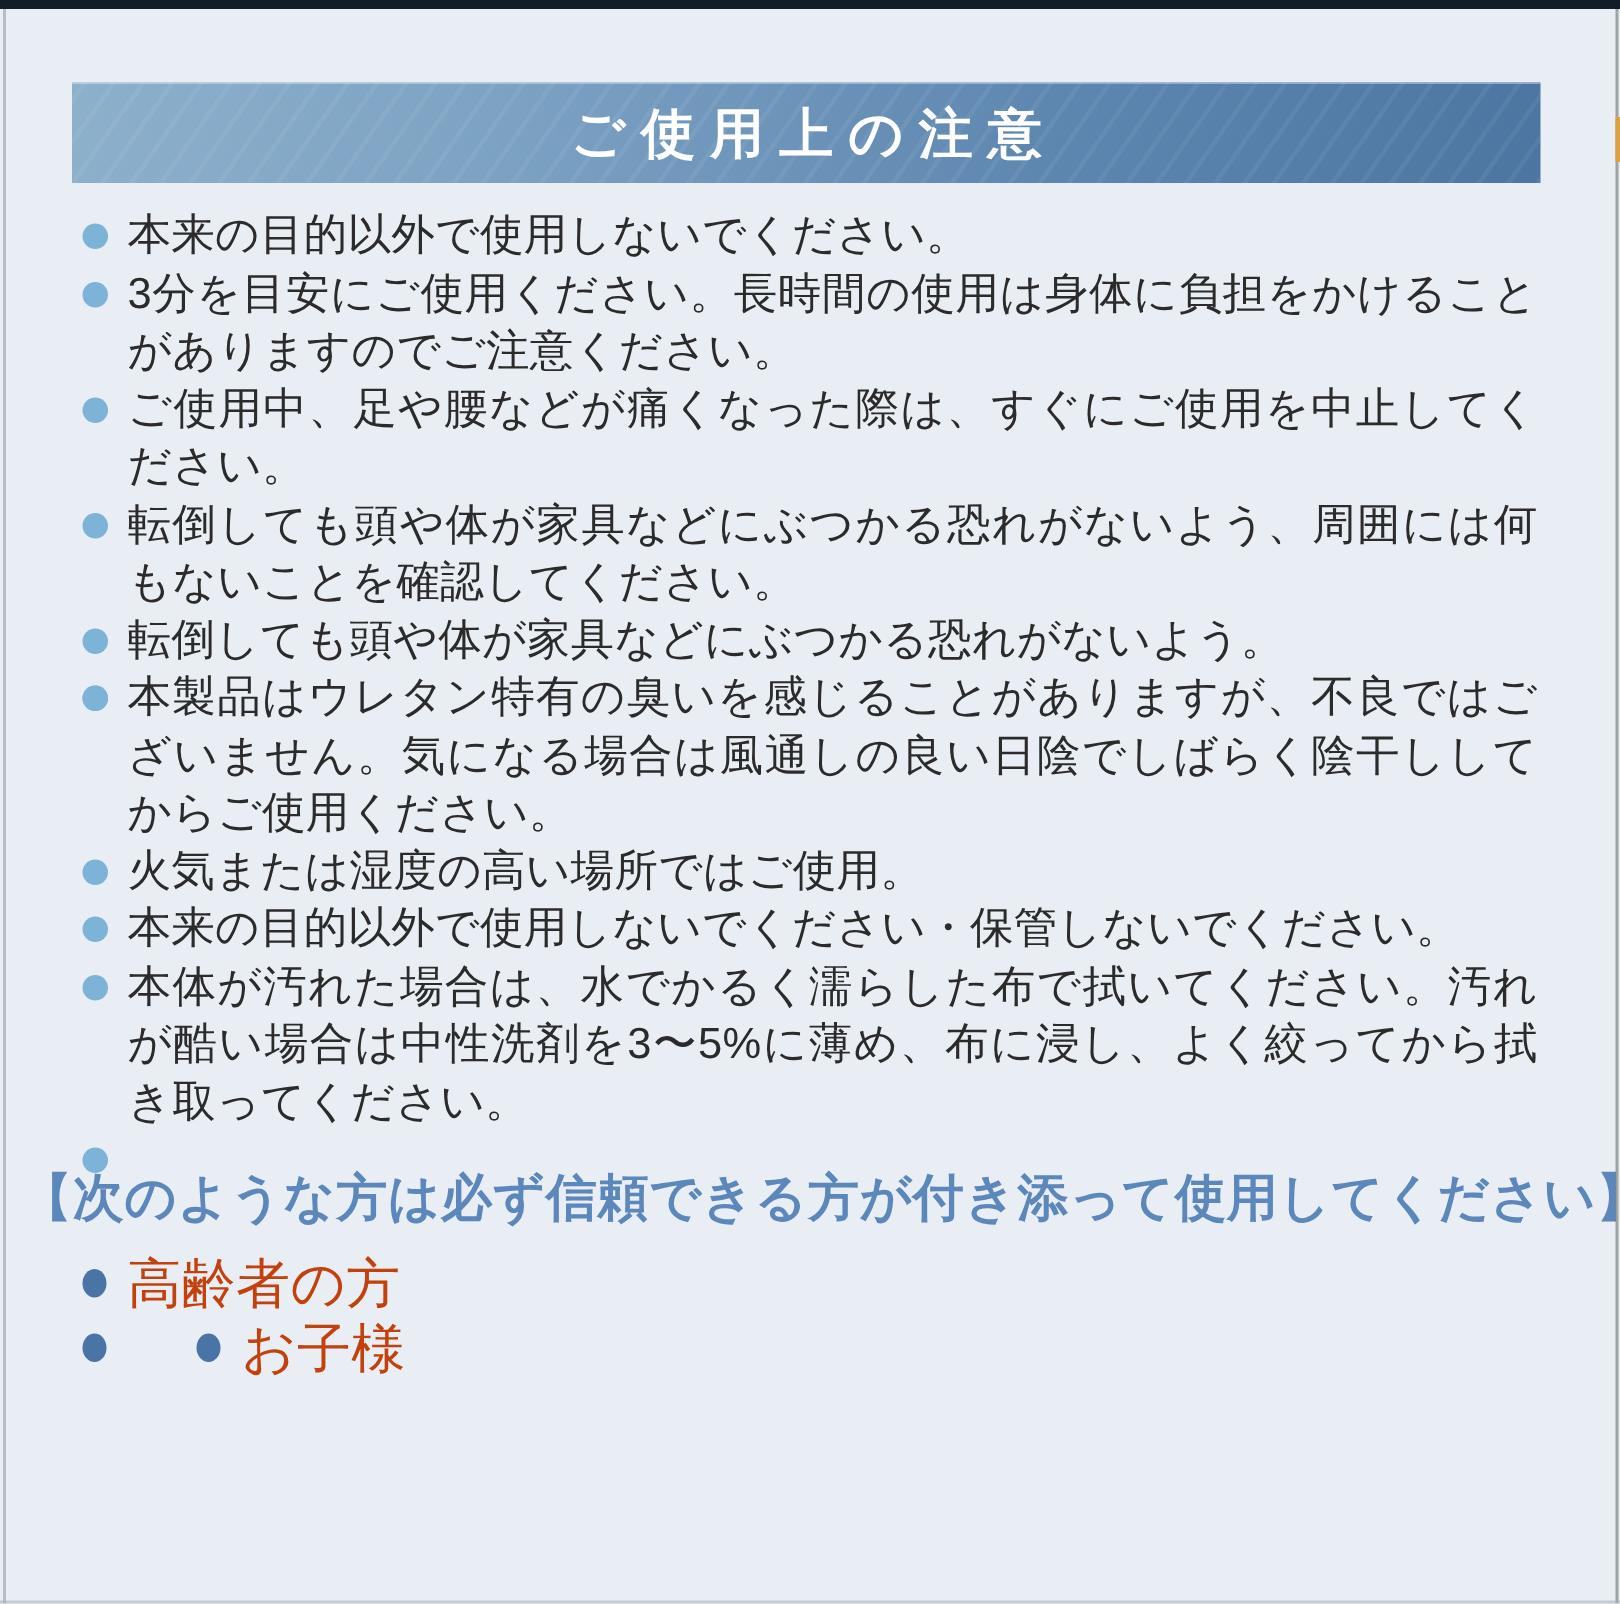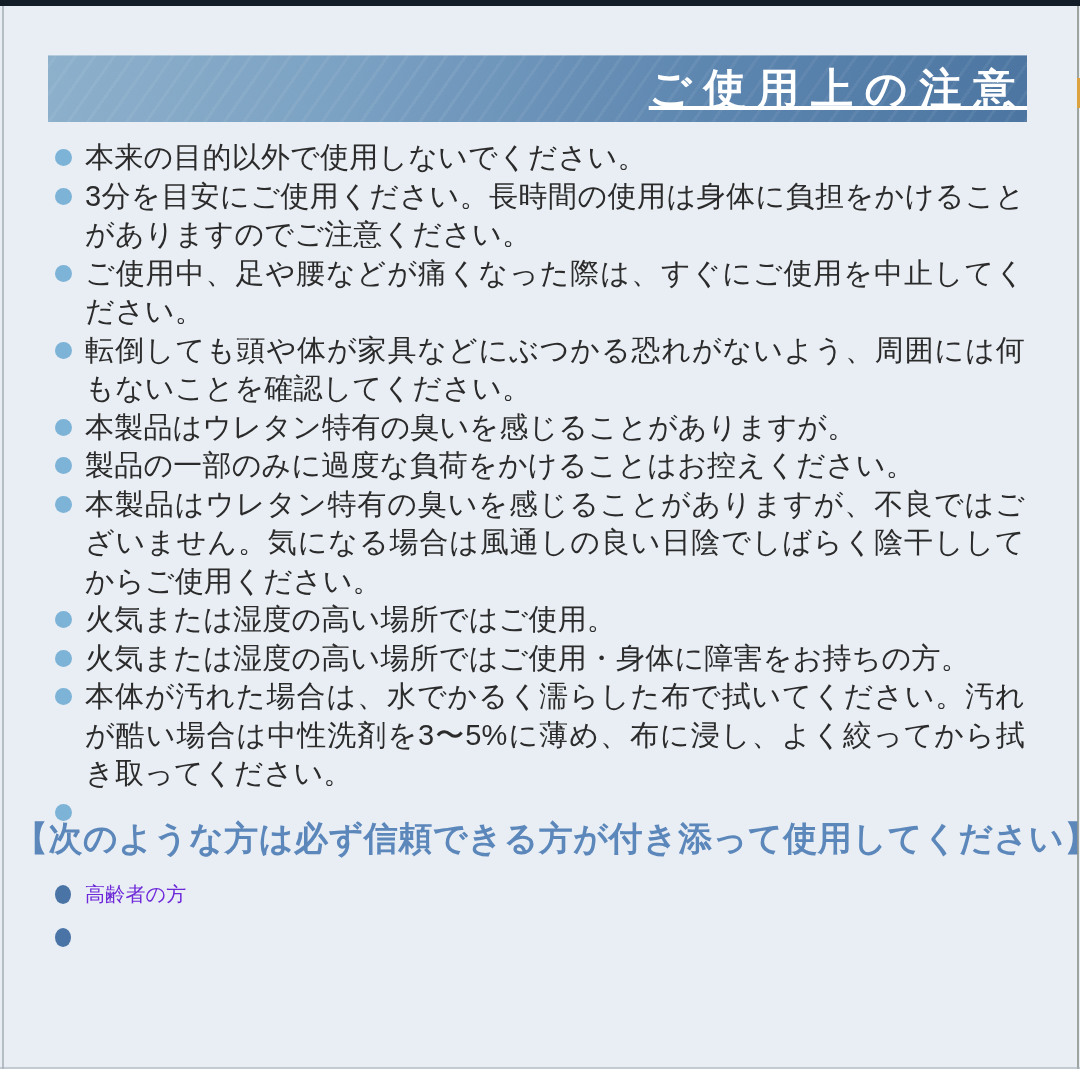--- a/index.html
+++ b/index.html
@@ -61,29 +61,28 @@
     background-image:
       repeating-linear-gradient(-55deg,
         rgba(255,255,255,0.06) 0px, rgba(255,255,255,0.06) 3px,
         rgba(255,255,255,0) 3px, rgba(255,255,255,0) 16px),
       linear-gradient(100deg, #8db0cb 0%, #7da3c4 28%, #5b84ae 70%, #4c75a1 100%);
     box-shadow: inset 0 1px 0 rgba(255,255,255,0.35);
   }
   .banner-title {
     display: block;
     width: 100%;
-    text-align: right;
+    text-align: center;
     line-height: 67px;
-    font-size: 42px;
+    font-size: 36px;
     font-weight: 700;
     color: #ffffff;
     letter-spacing: 0.28em;
     text-indent: 0.28em;
     white-space: nowrap;
-    text-decoration: underline;
   }
 
   
   .notes {
     list-style: none;
     margin: 16px 0 0 0;
     padding: 0 0 0 55px;
     width: 970px;
   }
   .notes li {
@@ -122,23 +121,23 @@
     padding: 0 0 0 55px;
   }
   .caution-row {
     display: flex;
     gap: 46px;
     line-height: 43px;
   }
   .caution-item {
     position: relative;
     padding-left: 30px;
-    font-size: 20px;
+    font-size: 36px;
     letter-spacing: 0.2px;
-    color: #6d28d9;
+    color: #c2410c;
   }
   .dot-dark {
     position: absolute;
     left: 0;
     top: 12px;
     width: 16px;
     height: 19px;
     border-radius: 50%;
     background: #4a74a6;
   }
@@ -166,37 +165,36 @@
     <li>
       <span class="dot"></span>
       <span>ご使用中、足や腰などが痛くなった際は、すぐにご使用を中止してください。</span>
     </li>
     <li>
       <span class="dot"></span>
       <span>転倒しても頭や体が家具などにぶつかる恐れがないよう、周囲には何もないことを確認してください。</span>
     </li>
     <li>
       <span class="dot"></span>
-      <span>本製品はウレタン特有の臭いを感じることがありますが。</span>
-    </li>
-    <li>
-      <span class="dot"></span>
-      <span>製品の一部のみに過度な負荷をかけることはお控えください。</span>
+      <span>転倒しても頭や体が家具などにぶつかる恐れがないよう。</span>
+    </li>
+    <li>
+      <span class="dot"></span>
     </li>
     <li>
       <span class="dot"></span>
       <span>本製品はウレタン特有の臭いを感じることがありますが、不良ではございません。気になる場合は風通しの良い日陰でしばらく陰干ししてからご使用ください。</span>
     </li>
     <li>
       <span class="dot"></span>
       <span>火気または湿度の高い場所ではご使用。</span>
     </li>
     <li>
       <span class="dot"></span>
-      <span>火気または湿度の高い場所ではご使用・身体に障害をお持ちの方。</span>
+      <span>本来の目的以外で使用しないでください・保管しないでください。</span>
     </li>
     <li>
       <span class="dot"></span>
       <span>本体が汚れた場合は、水でかるく濡らした布で拭いてください。汚れが酷い場合は中性洗剤を3〜5%に薄め、布に浸し、よく絞ってから拭き取ってください。</span>
     </li>
     <li>
       <span class="dot"></span>
     </li>
   </ul>
 
@@ -206,20 +204,24 @@
     <div class="caution-row">
       <div class="caution-item">
         <span class="dot-dark"></span>
         <span>高齢者の方</span>
       </div>
     </div>
     <div class="caution-row">
       <div class="caution-item">
         <span class="dot-dark"></span>
       </div>
+      <div class="caution-item">
+        <span class="dot-dark"></span>
+        <span>お子様</span>
+      </div>
     </div>
   </div>
 
   <div class="edge-left"></div>
   <div class="edge-right"></div>
   <div class="edge-right-orange"></div>
   <div class="bottom-edge-line"></div>
 
 </div>
 

